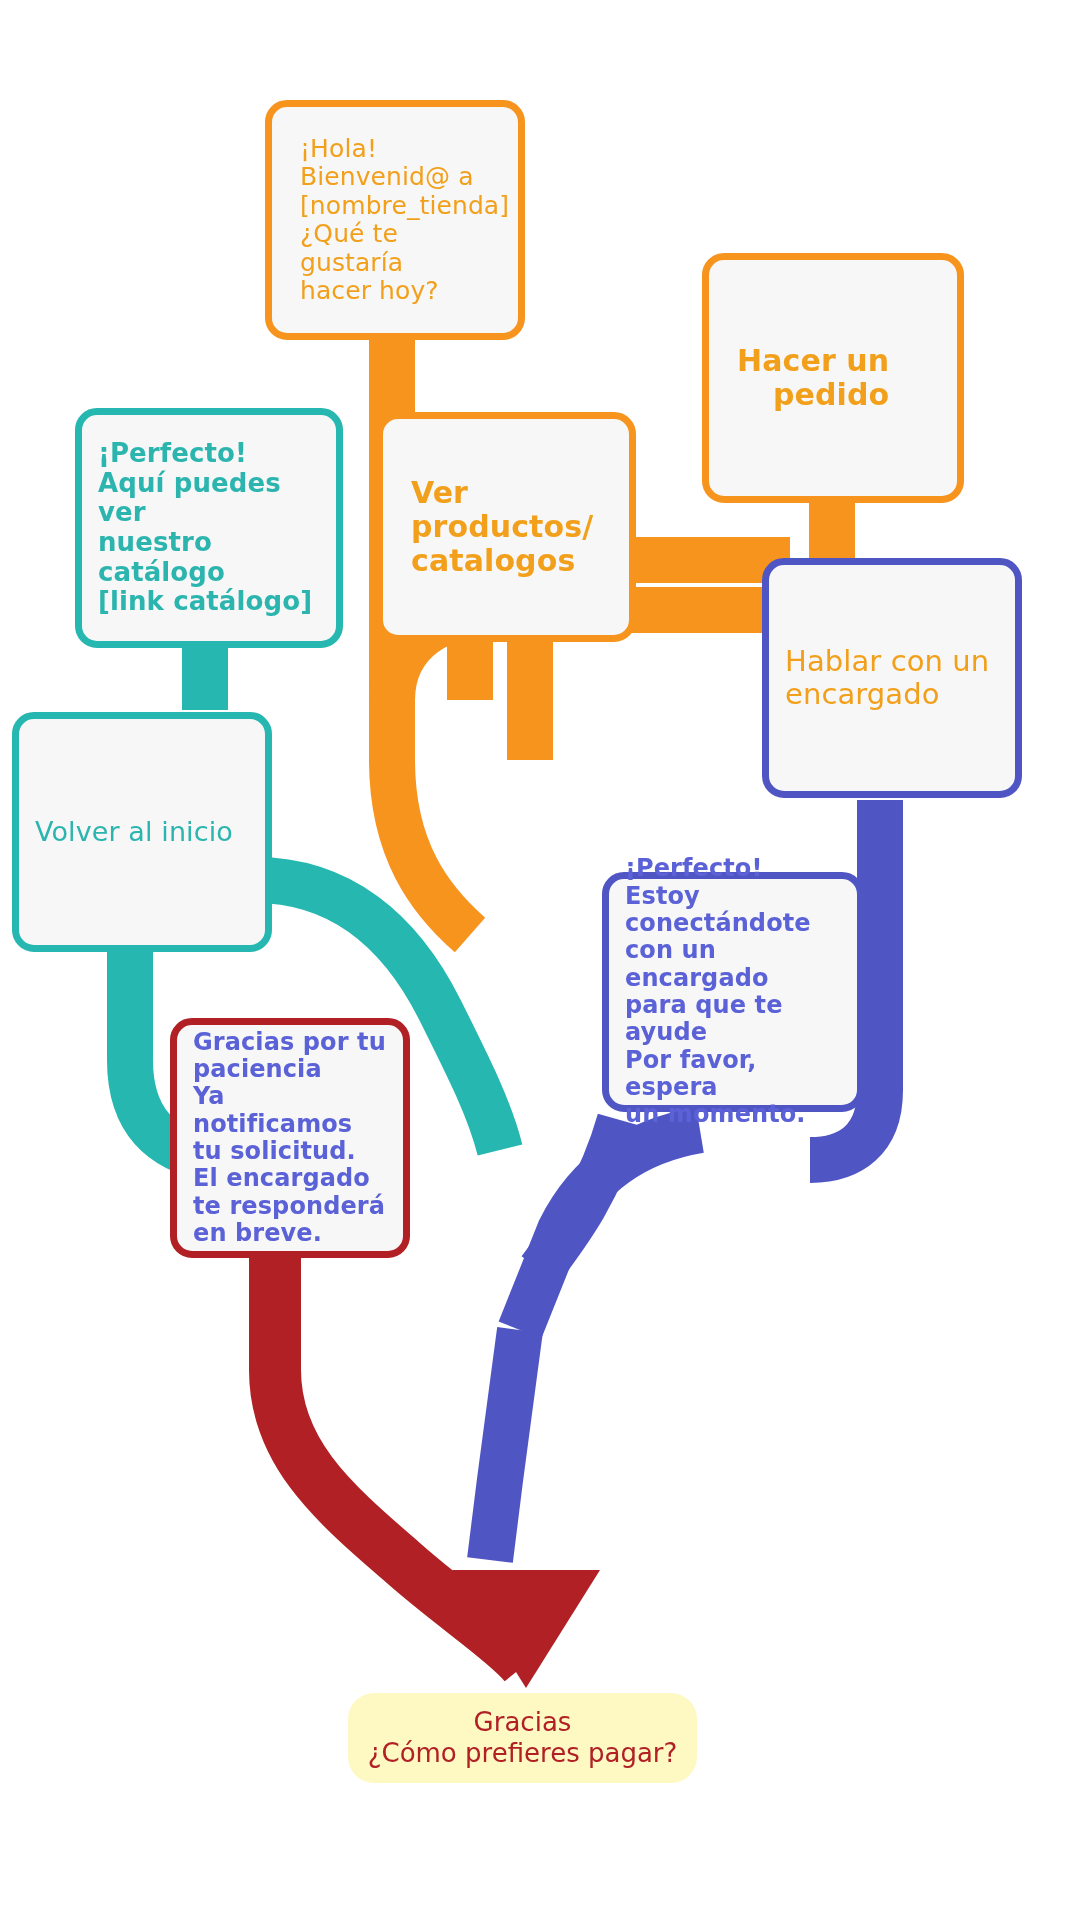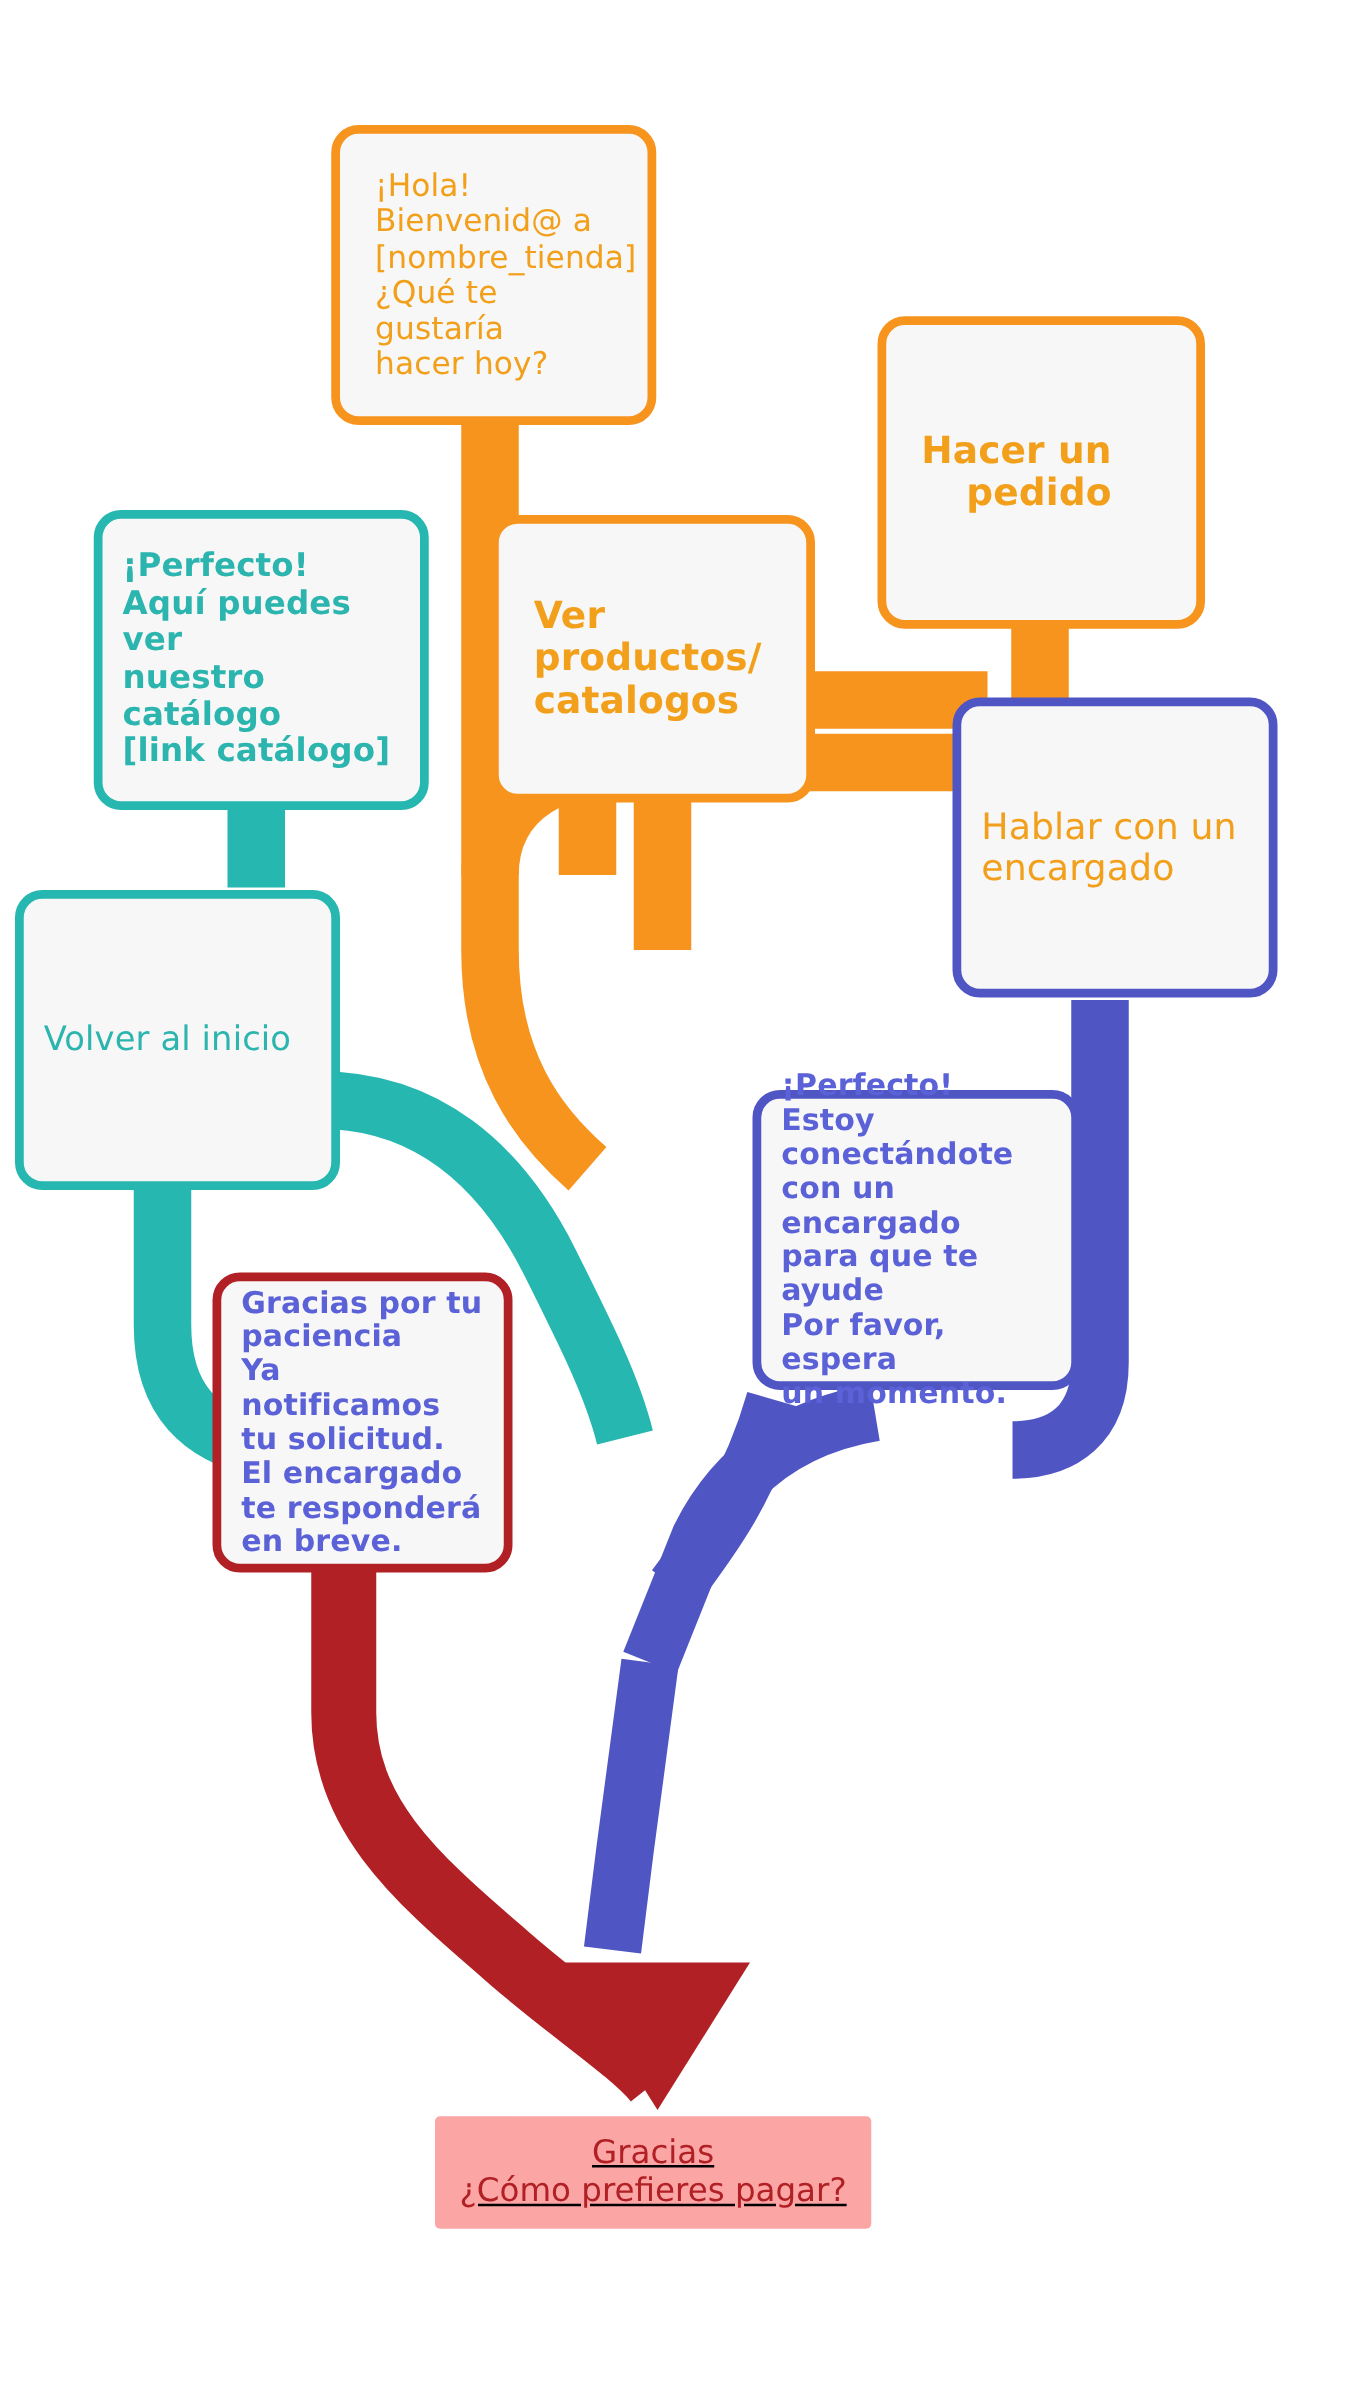--- a/index.html
+++ b/index.html
@@ -16,23 +16,23 @@
 
   .n-orange{border-color:#f7941e;padding-left:12px;}
   .n-teal{border-color:#25b7b0;}
   .n-blue{border-color:#5055c4;}
   .n-red{border-color:#b02025;}
 
   .t-orange{color:#f2a01b;}
   .t-teal{color:#2bb5ae;}
   .t-blue{color:#5b61d6;}
 
-  .endbox{position:absolute;box-sizing:border-box;background:#fca5a5;
-          border-radius:4px;display:flex;align-items:center;
-          justify-content:center;text-align:center;text-decoration:underline;}
+  .endbox{position:absolute;box-sizing:border-box;background:#fef9c3;
+          border-radius:26px;display:flex;align-items:center;
+          justify-content:center;text-align:center;}
   .endbox .txt{color:#b02025;line-height:1.2;white-space:pre-line;}
 </style>
 </head>
 <body>
 
 <div id="stage">
 
   <svg id="wires" viewBox="0 0 1080 1920">
     <defs>
       <marker id="arrowRed" markerWidth="6" markerHeight="6" refX="2.2" refY="3" orient="auto" markerUnits="strokeWidth">
@@ -79,21 +79,21 @@
 [nombre_tienda]
 ¿Qué te gustaría
 hacer hoy?</span>
   </div>
 
   <div class="node n-orange" style="left:702px;top:253px;width:262px;height:250px;">
     <span class="txt t-orange" style="font-size:30px;font-weight:600;text-align:right;">Hacer un
 pedido</span>
   </div>
 
-  <div class="node n-orange" style="left:392px;top:412px;width:260px;height:230px;">
+  <div class="node n-orange" style="left:376px;top:412px;width:260px;height:230px;">
     <span class="txt t-orange" style="font-size:30px;font-weight:600;">Ver productos/
 catalogos</span>
   </div>
 
   <div class="node n-teal" style="left:75px;top:408px;width:268px;height:240px;">
     <span class="txt t-teal" style="font-size:26px;font-weight:600;">¡Perfecto!
 Aquí puedes ver
 nuestro catálogo
 [link catálogo]</span>
   </div>

